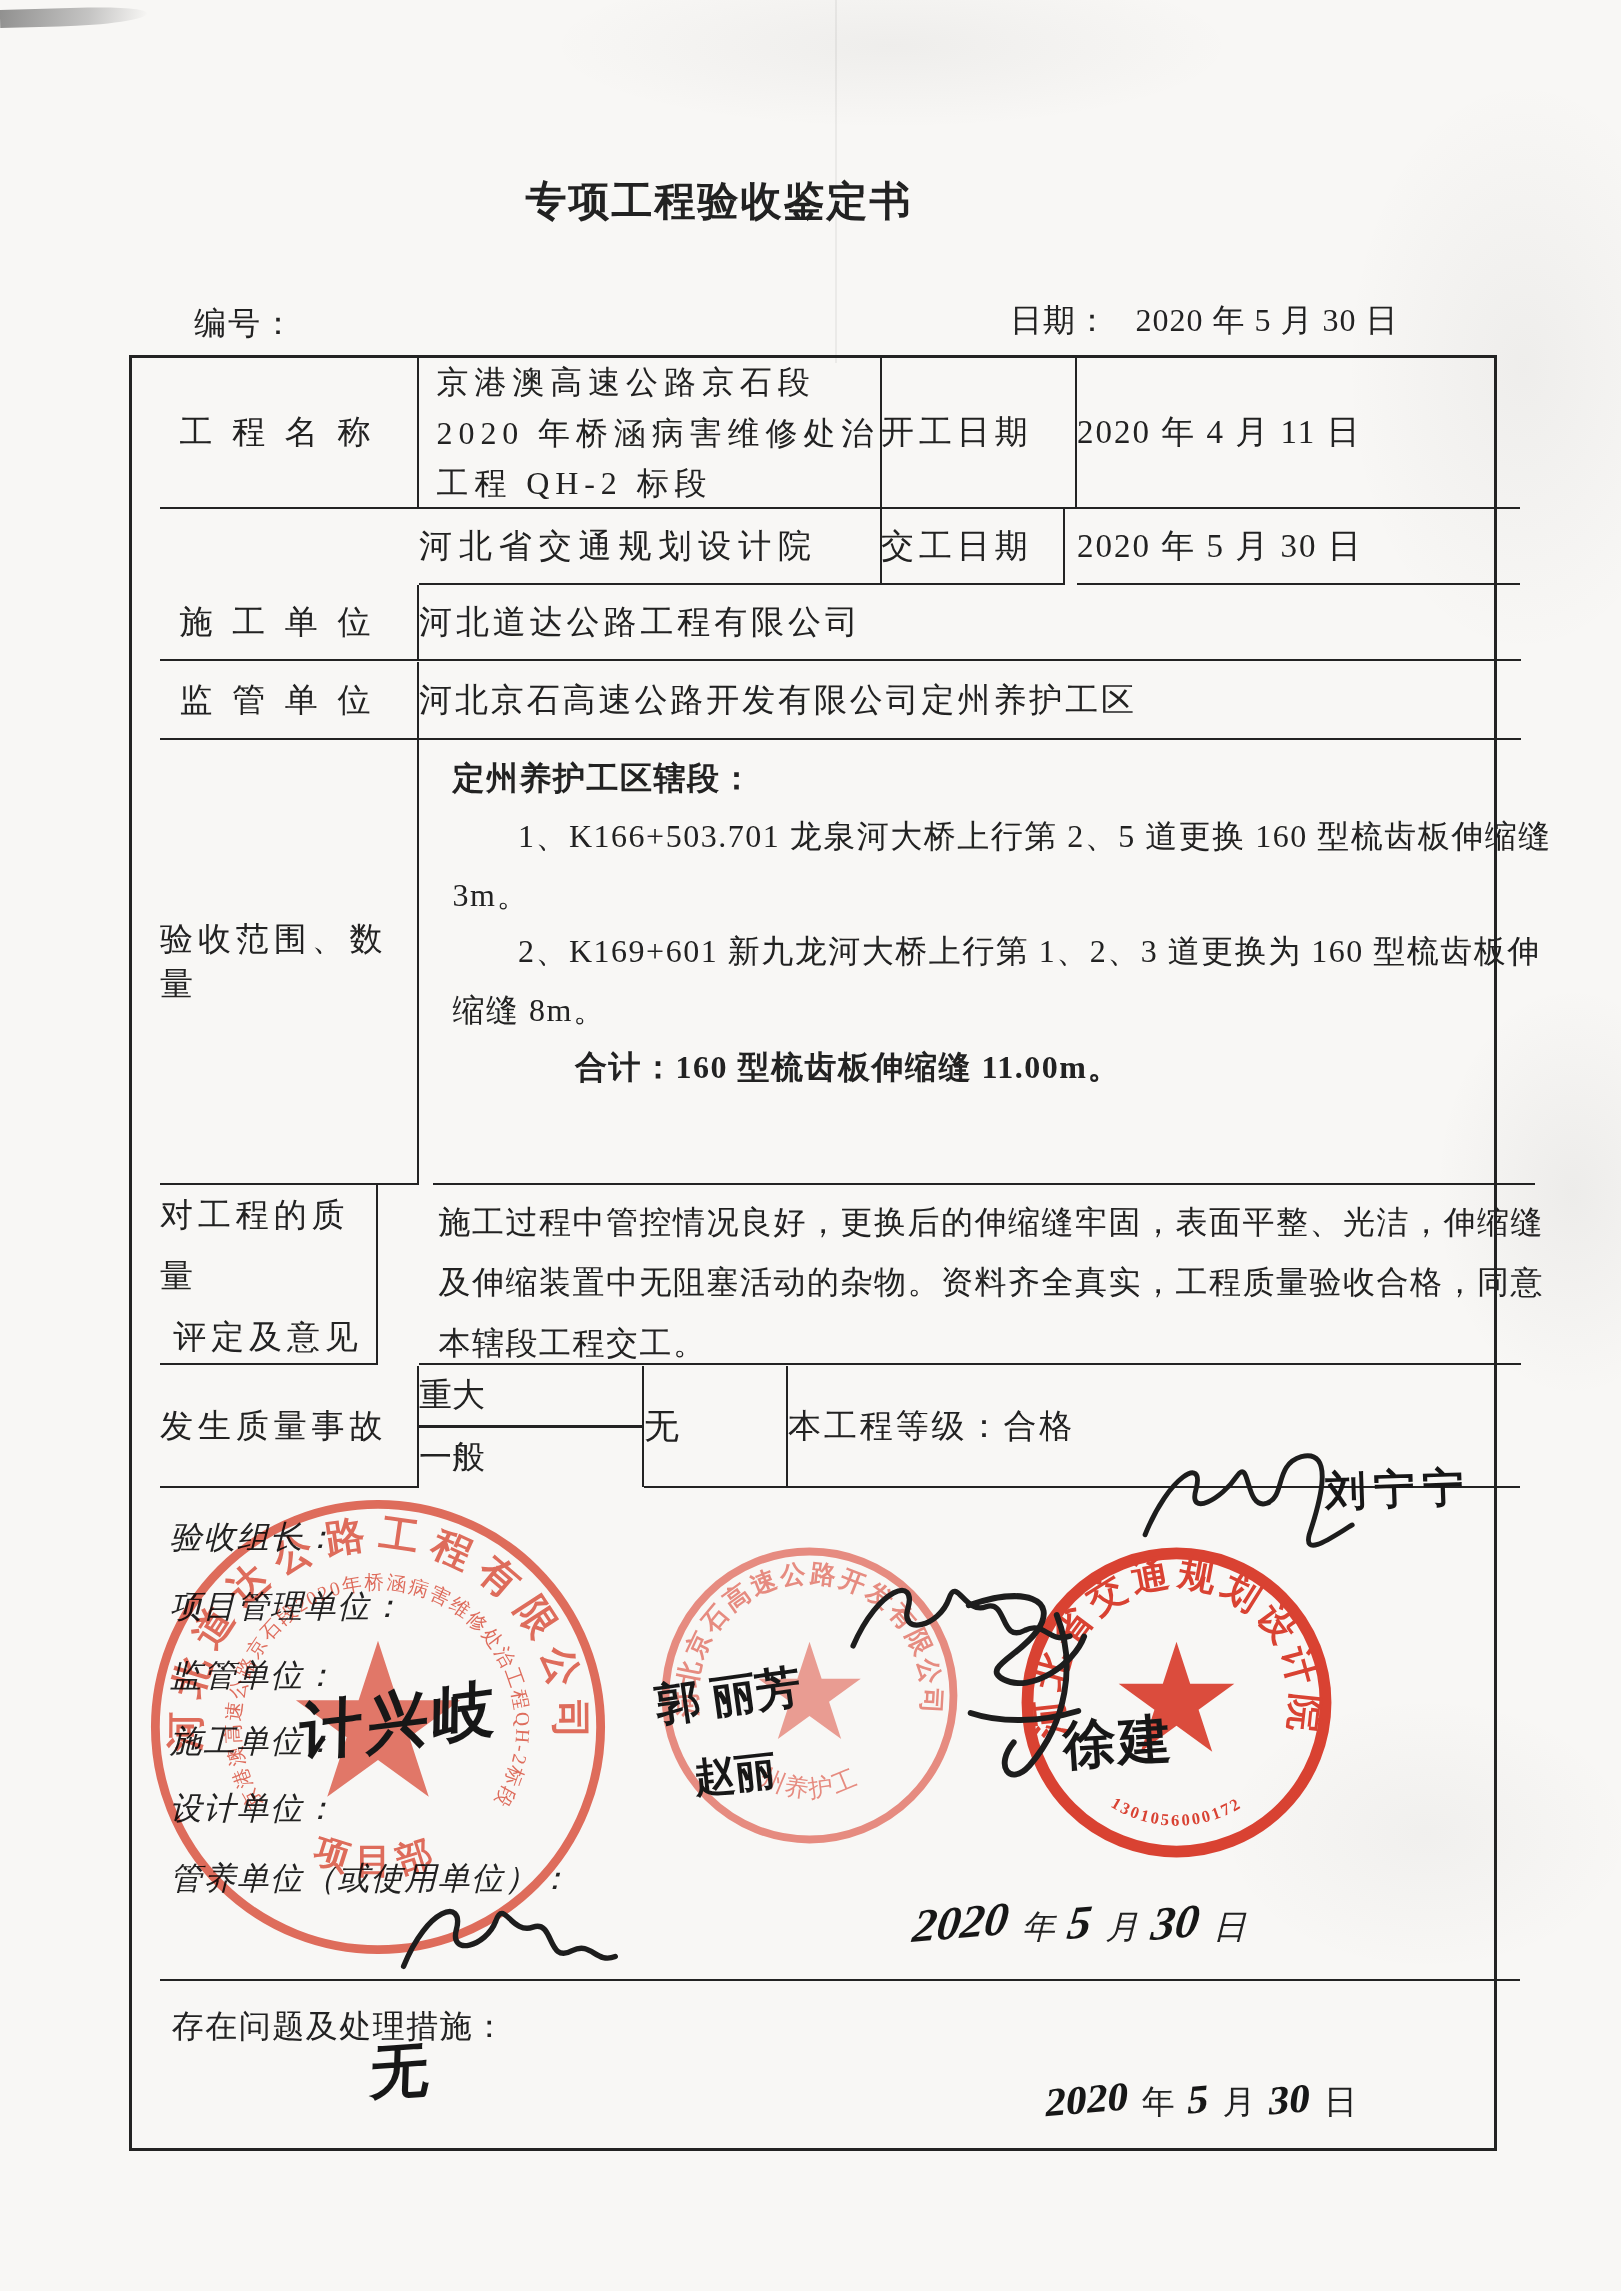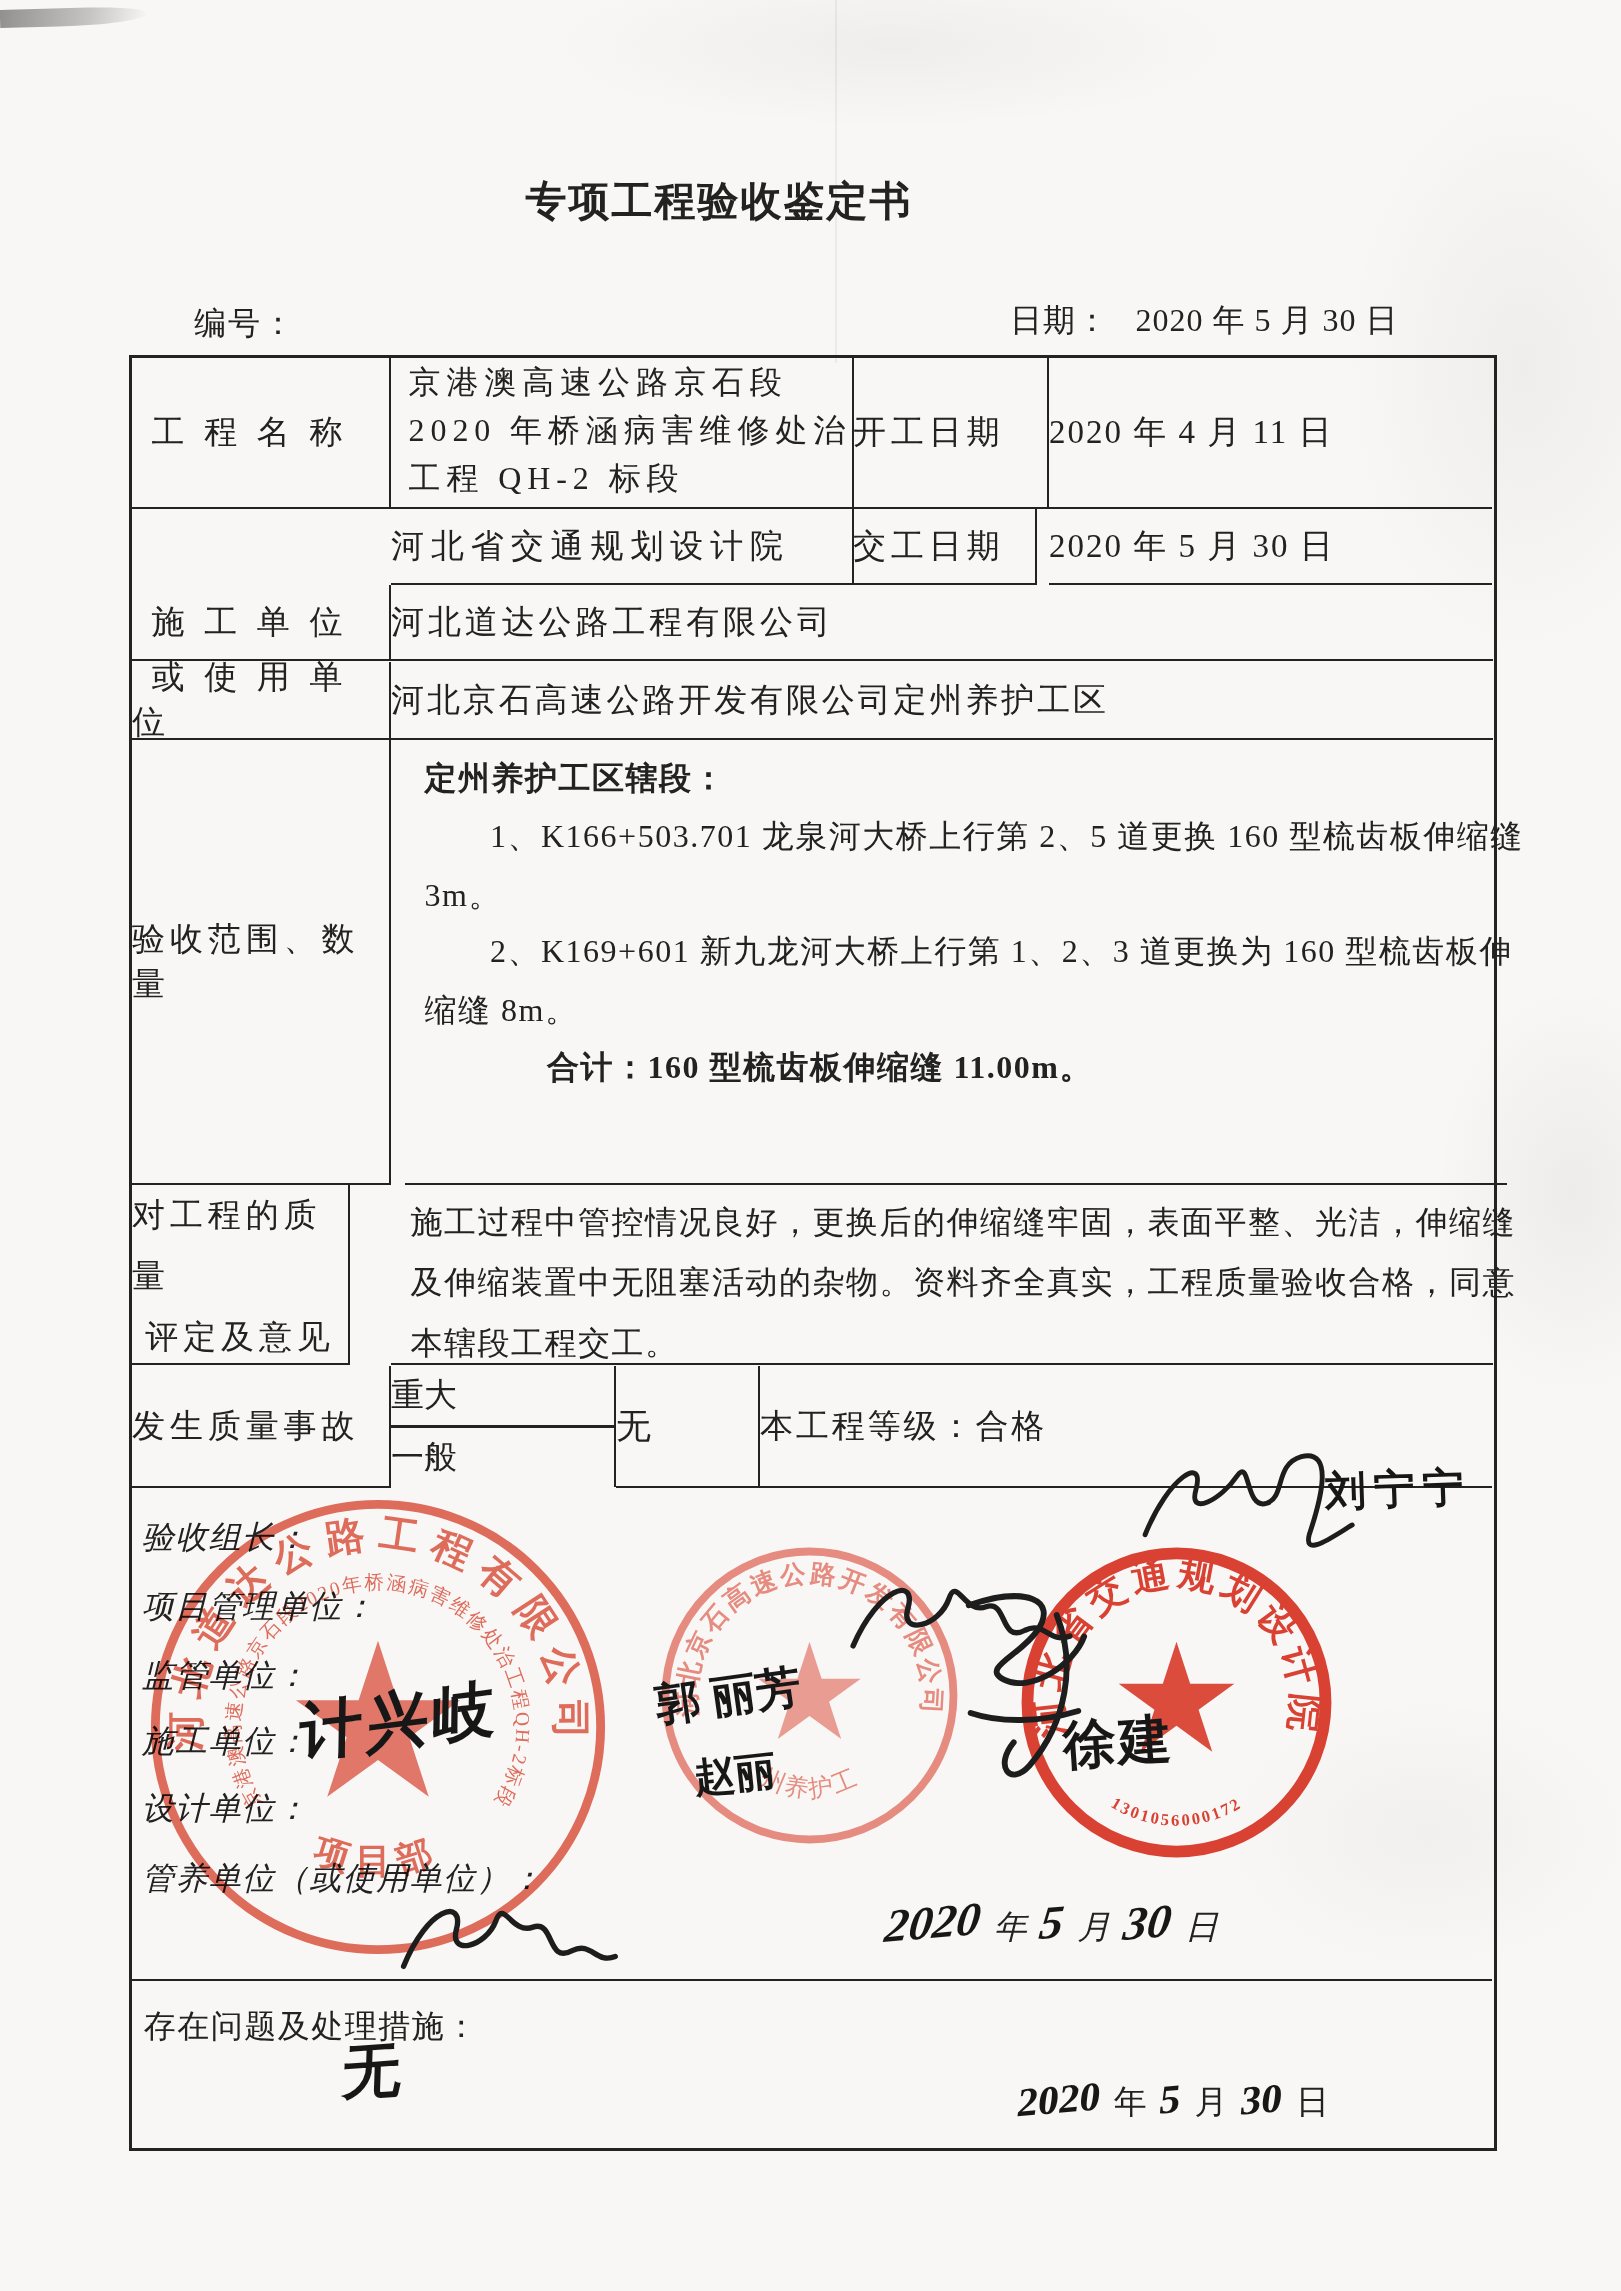--- a/index.html
+++ b/index.html
@@ -14,21 +14,21 @@
   .abs{position:absolute;}
   .smudge{left:0;top:7.8px;width:147px;height:17.6px;background:linear-gradient(100deg,#3c3c3c,#9a9a9a 60%,transparent);
           opacity:.55;border-radius:0 40% 60% 0;transform:rotate(-1.5deg);}
   .crease{left:835px;top:0;width:2px;height:363px;background:rgba(0,0,0,.05);}
   .title{left:129px;top:174px;width:1368px;text-align:center;font-size:41px;font-weight:bold;
          letter-spacing:2px;transform:translateX(-94px);}
   .serial{left:194px;top:302px;font-size:32px;letter-spacing:2px;}
   .daterow{left:1010px;top:299px;font-size:32px;letter-spacing:1px;}
   .tbl{left:129px;top:355px;width:1368px;height:1796px;border:3.9px solid #232323;box-sizing:border-box;}
   .cell{position:absolute;box-sizing:border-box;border-right:2.9px solid #232323;border-bottom:2.9px solid #232323;
-        display:flex;align-items:center;justify-content:flex-start;font-size:33px;}
+        display:flex;align-items:center;justify-content:space-between;font-size:33px;margin-left:28px;}
   .cell.noR{border-right:none;} .cell.noB{border-bottom:none;padding-left:48px;}
   .lab{letter-spacing:19.6px;text-indent:19.6px;}
   .lab2{letter-spacing:4.9px;}
   .vcol{flex-direction:column;line-height:61px;}
   .pline{position:absolute;font-size:32px;letter-spacing:1.5px;white-space:nowrap;}
   .b{font-weight:bold;}
   .ink{color:#171717;font-weight:bold;white-space:nowrap;}
   .sigsvg path{fill:none;stroke:#1d1d1d;stroke-linecap:round;stroke-linejoin:round;}
   .stamp{mix-blend-mode:multiply;}
   .dateline{display:flex;align-items:baseline;gap:13.7px;}
@@ -79,21 +79,21 @@
       </div>
 
     <div class="cell lab" style="left:0;top:227px;width:259px;height:76px;">
         <span>施工单位</span>
       </div>
     <div class="cell noR" style="left:259px;top:227px;width:1102px;height:76px;letter-spacing:3.9px;padding-right:167px;">
         <span>河北道达公路工程有限公司</span>
       </div>
 
     <div class="cell lab" style="left:0;top:304px;width:259px;height:78px;">
-        <span>或使用单位</span>
+        <span>监管单位</span>
       </div>
     <div class="cell noR" style="left:259px;top:304px;width:1102px;height:78px;letter-spacing:2.9px;">
         <span>河北京石高速公路开发有限公司定州养护工区</span>
       </div>
 
     <div class="cell lab2" style="left:0;top:382px;width:259px;height:445px;">
         <span>验收范围、数量</span>
       </div>
     <div class="cell noR" style="left:273px;top:382px;width:1102px;height:445px;">
       <span class="pline b" style="left:19.6px;top:16.7px;">定州养护工区辖段：</span>

